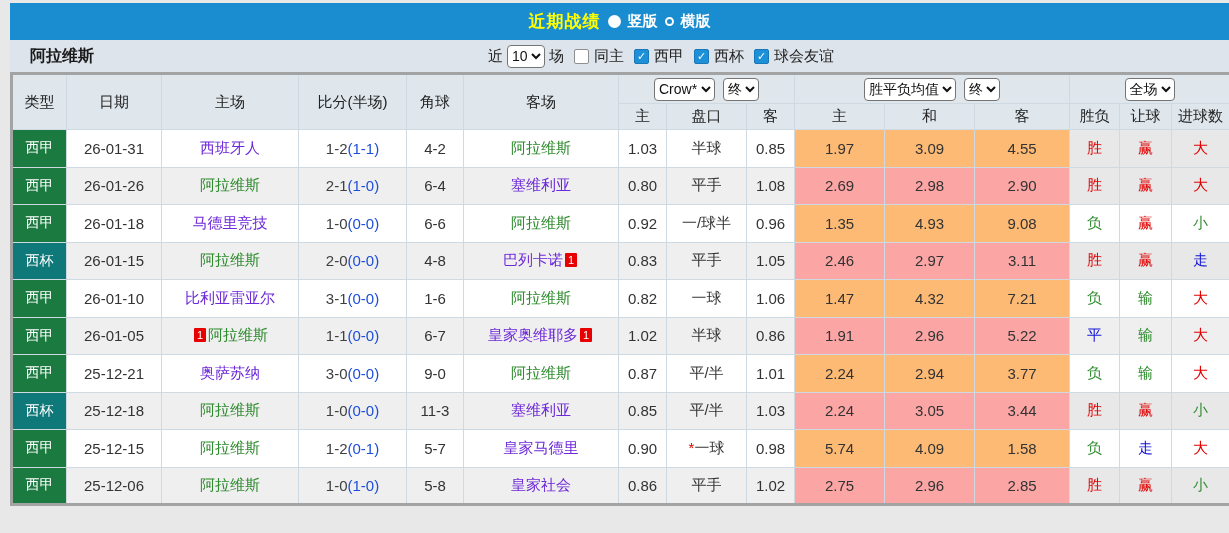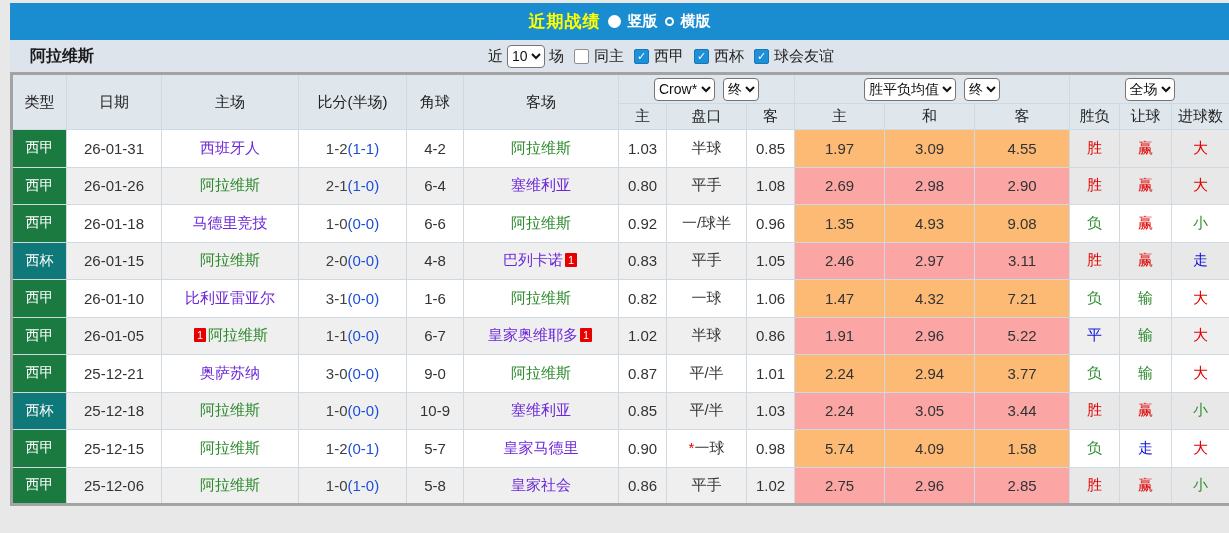--- a/index.html
+++ b/index.html
@@ -293,21 +293,21 @@
           <td class="avg">3.77</td>
           <td class="res c-green">负</td>
           <td class="res c-green">输</td>
           <td class="res c-red">大</td>
         </tr>
         <tr class="even win">
           <td class="type-cell cup">西杯</td>
           <td>25-12-18</td>
           <td><span class="team-green">阿拉维斯</span></td>
           <td><span class="score-main">1-0</span><span class="score-half">(0-0)</span></td>
-          <td>10-9</td>
+          <td>11-3</td>
           <td><span class="team-dark">塞维利亚</span></td>
           <td>0.85</td>
           <td><span>平/半</span></td>
           <td>1.03</td>
           <td class="avg">2.24</td>
           <td class="avg">3.05</td>
           <td class="avg">3.44</td>
           <td class="res c-red">胜</td>
           <td class="res c-red">赢</td>
           <td class="res c-green">小</td>

